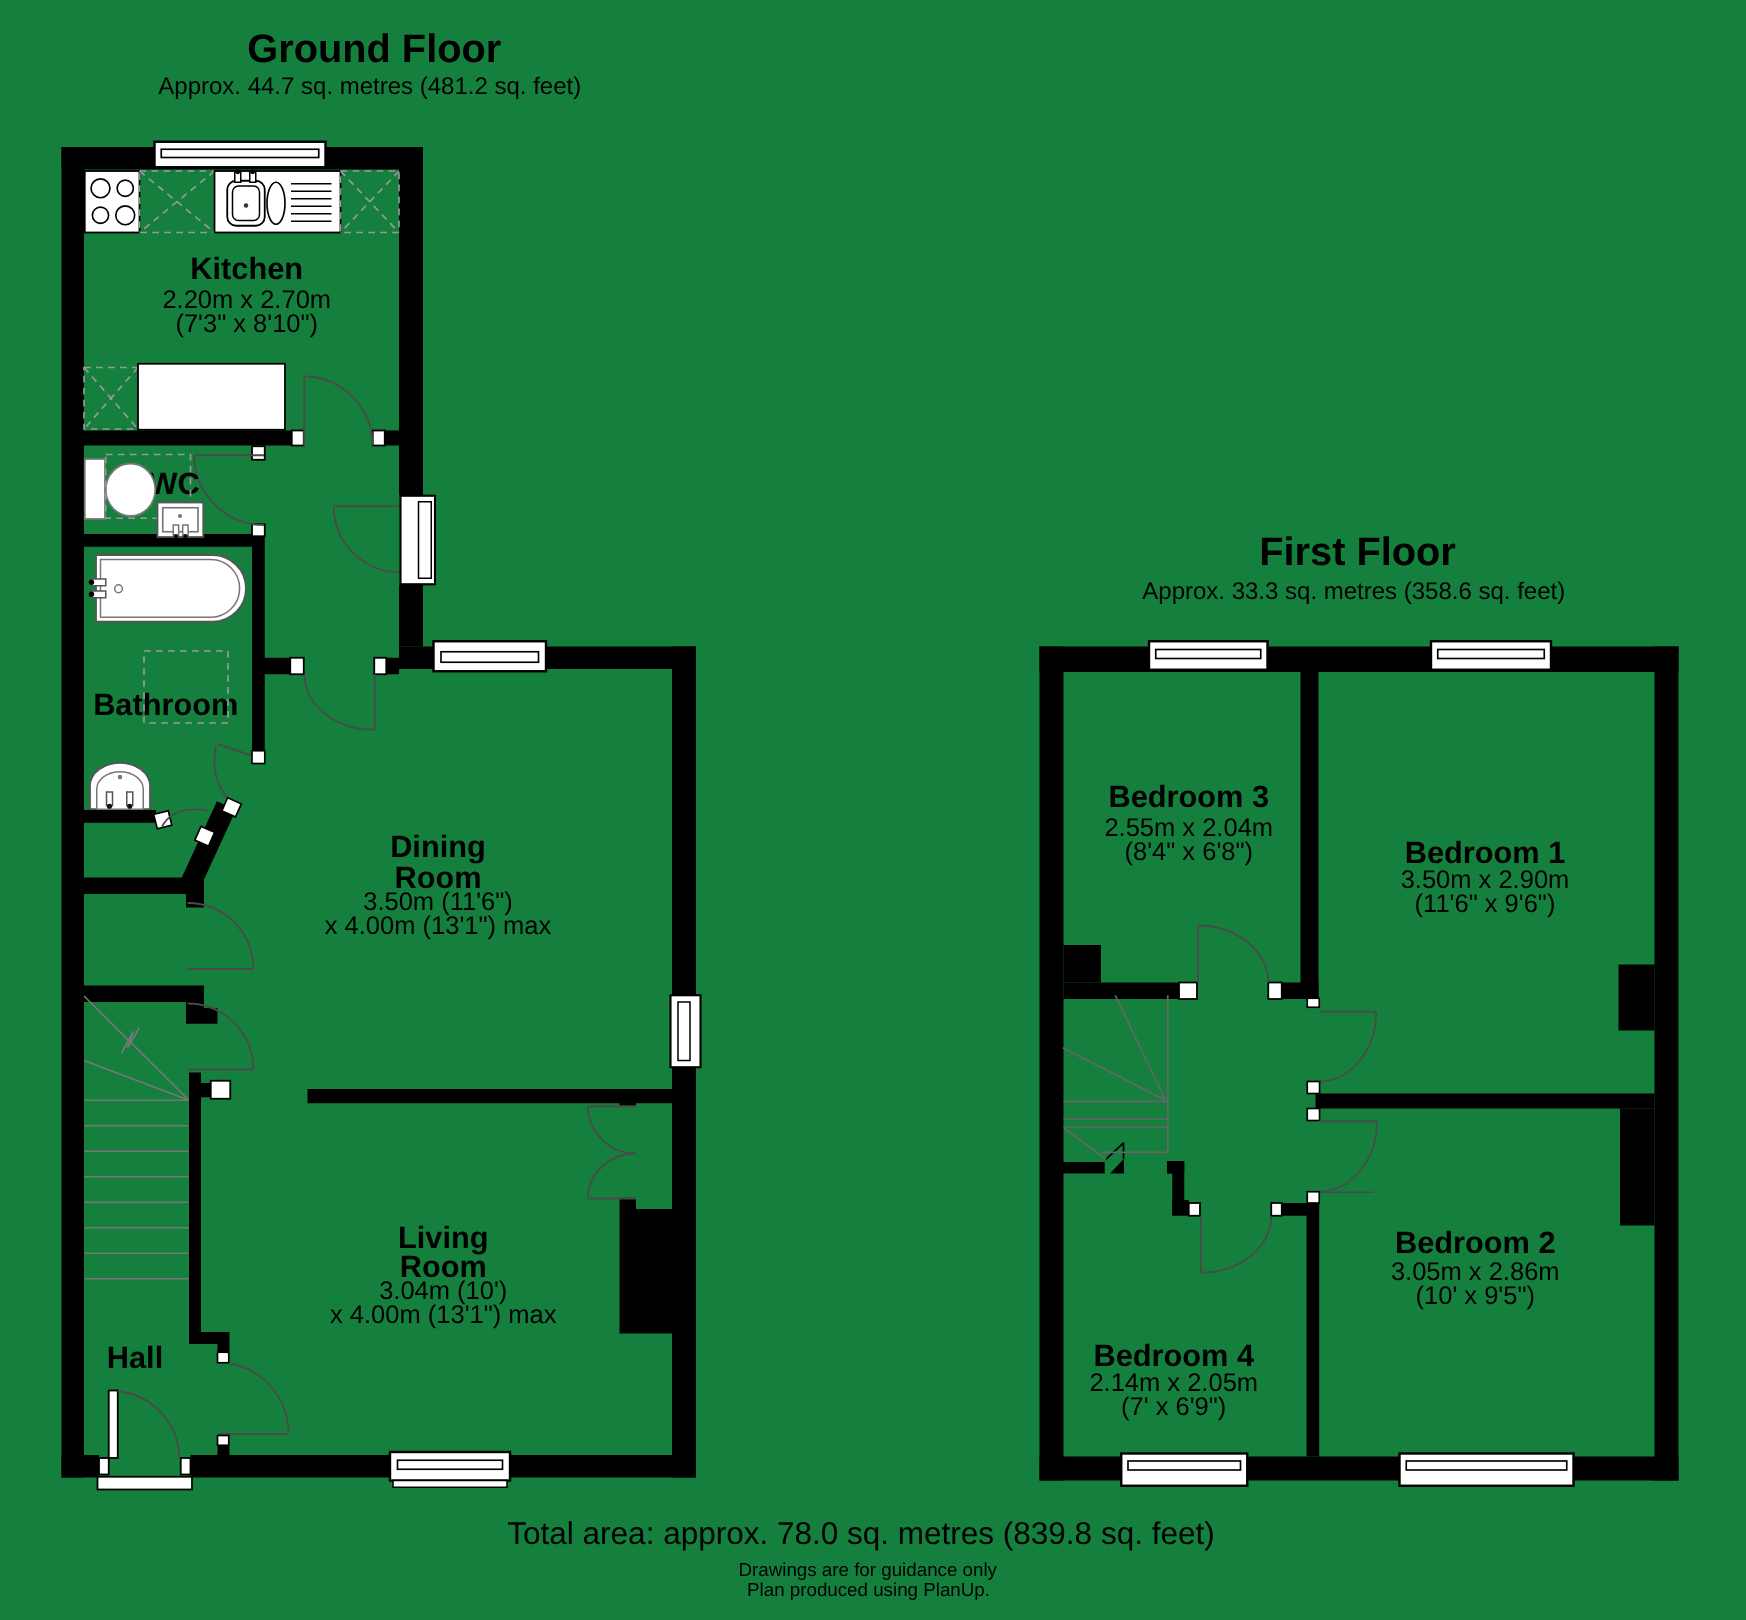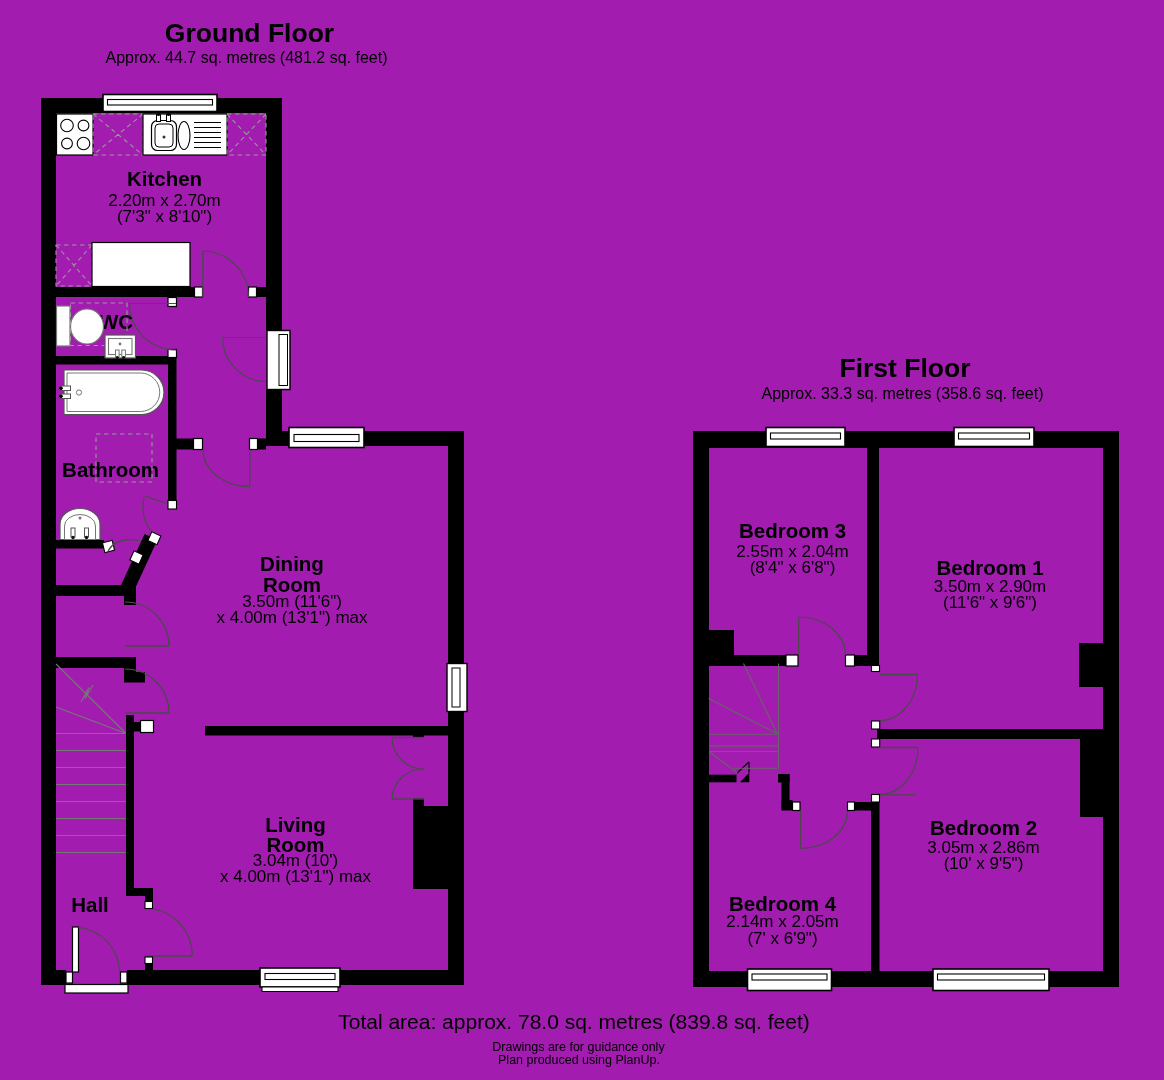--- a/index.html
+++ b/index.html
@@ -1,16 +1,16 @@
 <!DOCTYPE html>
 <html><head>
 <meta charset="utf-8">
 <style>
 html,body{margin:0;padding:0;background:#fff;}
-#page{position:relative;width:1164px;height:1080px;background:#a21caf;overflow:hidden;}
+#page{position:relative;width:1164px;height:1080px;background:#15803d;overflow:hidden;}
 svg{position:absolute;top:0;left:0;}
 text{font-family:"Liberation Sans",sans-serif;fill:#000;}
 .rn{font-size:20.5px;font-weight:bold;}
 .dm{font-size:17px;}
 .tt{font-size:26.5px;font-weight:bold;}
 .st{font-size:16px;}
 </style>
 </head>
 <body>
 <div id="page">

